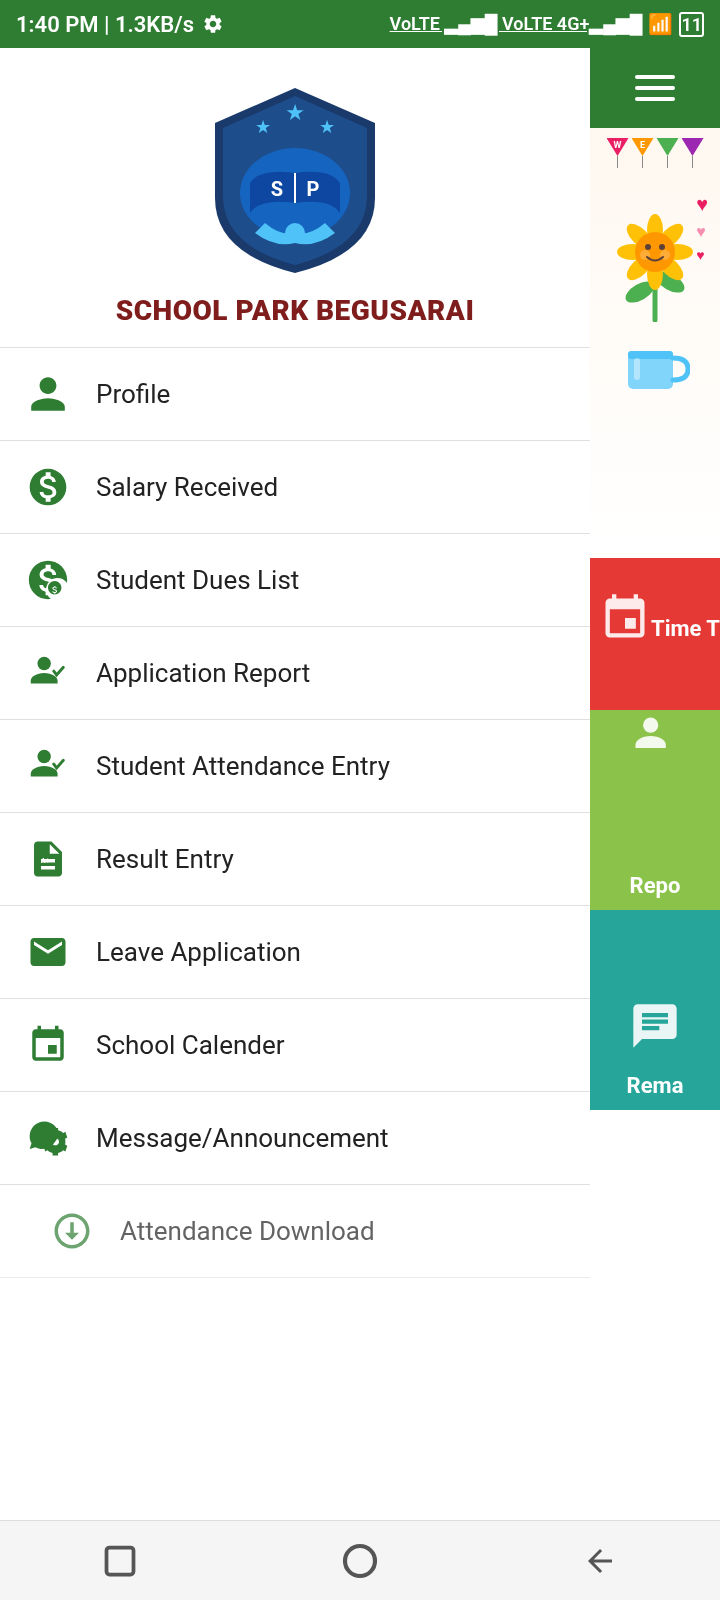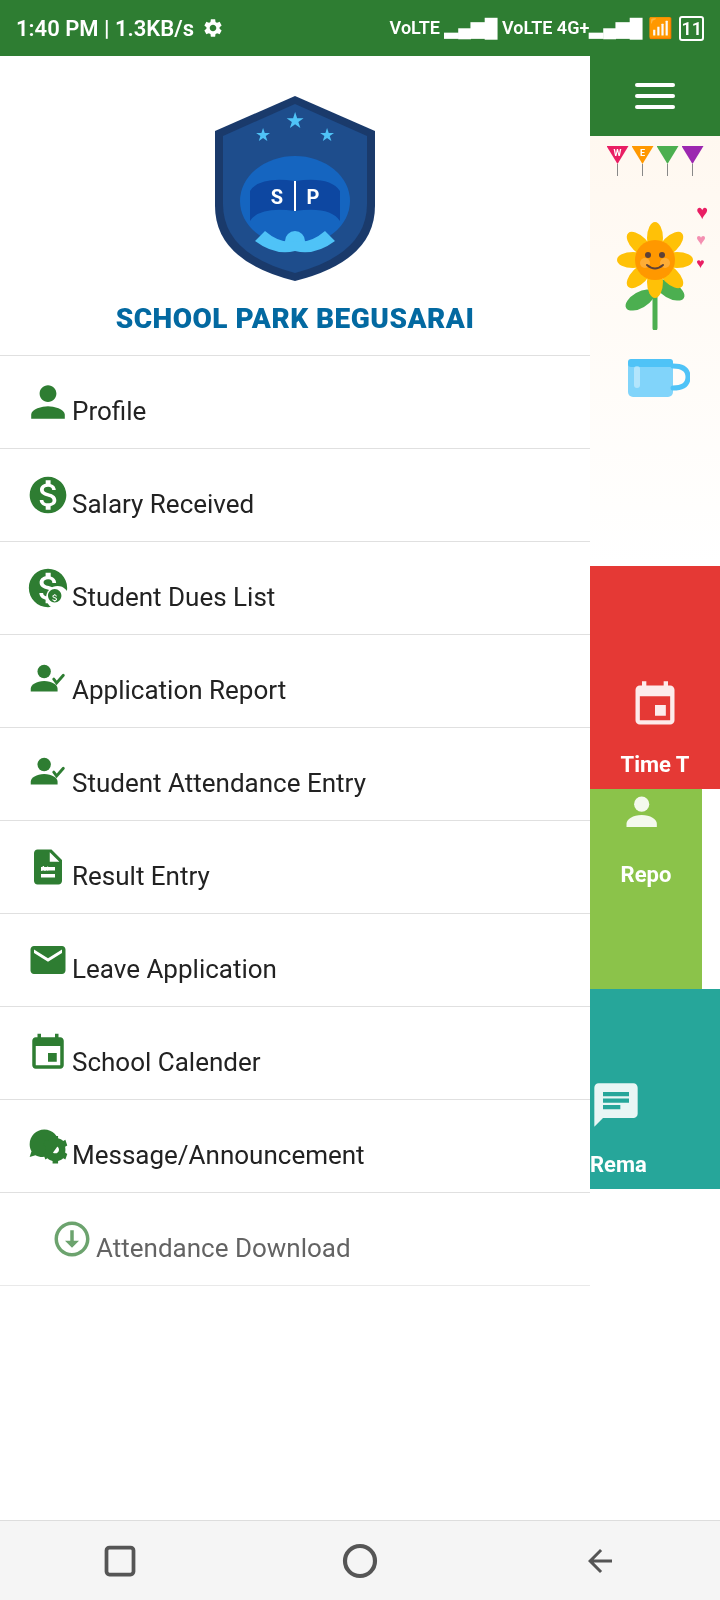--- a/index.html
+++ b/index.html
@@ -16,21 +16,21 @@
     
     .status-bar {
       background: #2e7d32;
       color: #fff;
       font-size: 22px;
       font-weight: 600;
       padding: 8px 16px;
       display: flex;
       align-items: center;
       justify-content: space-between;
-      height: 56px;
+      height: 48px;
     }
     .status-left { display: flex; align-items: center; gap: 8px; }
     .status-right { display: flex; align-items: center; gap: 6px; font-size: 20px; }
 
     
     .sidebar {
       width: 590px;
       background: #fff;
       min-height: 1544px;
       position: relative;
@@ -75,108 +75,109 @@
     .logo-shield {
       width: 180px;
       height: 200px;
       position: relative;
       margin-bottom: 16px;
     }
 
     .school-name {
       font-size: 28px;
       font-weight: 900;
-      color: #0369a1;
+      color: #7f1d1d;
       text-align: left;
       letter-spacing: 0.5px;
     }
 
     
     .divider {
       height: 1px;
       background: #e0e0e0;
       margin: 0 0;
     }
 
     
     .menu-list {
       list-style: none;
     }
     .menu-item {
       display: flex;
-      align-items: flex-end;
+      align-items: center;
       padding: 22px 24px;
       border-bottom: 1px solid #e0e0e0;
       cursor: pointer;
+      gap: 24px;
     }
     .menu-icon {
       width: 48px;
       height: 48px;
       display: flex;
       align-items: center;
       justify-content: center;
       flex-shrink: 0;
     }
     .menu-label {
       font-size: 26px;
       color: #222;
       font-weight: 400;
     }
 
     .card-timetable {
       width: 130px;
-      height: 223px;
+      height: 152px;
       background: #e53935;
       display: flex;
-      flex-direction: column;
+      flex-direction: row;
       align-items: center;
       justify-content: flex-end;
       padding-bottom: 12px;
       overflow: hidden;
     }
     .card-timetable-icon {
       font-size: 52px;
       color: rgba(255,255,255,0.9);
       margin-bottom: 8px;
     }
     .card-timetable-label {
       color: #fff;
       font-size: 22px;
       font-weight: 700;
     }
 
     .card-report {
-      width: 112px;
+      width: 130px;
       height: 200px;
       background: #8bc34a;
       display: flex;
       flex-direction: column;
       align-items: center;
-      justify-content: flex-start;
+      justify-content: space-between;
       padding-bottom: 12px;
       overflow: hidden;
     }
     .card-report-icon {
       font-size: 52px;
       color: rgba(255,255,255,0.9);
       margin-bottom: 8px;
     }
     .card-report-label {
       color: #fff;
       font-size: 22px;
       font-weight: 700;
     }
 
     .card-remarks {
       width: 130px;
       height: 200px;
       background: #26a69a;
       display: flex;
       flex-direction: column;
-      align-items: flex-start;
+      align-items: center;
       justify-content: flex-end;
       padding-bottom: 12px;
       overflow: hidden;
     }
     .card-remarks-icon {
       font-size: 52px;
       color: rgba(255,255,255,0.9);
       margin-bottom: 8px;
     }
     .card-remarks-label {
@@ -225,21 +226,21 @@
 <body>
 
 <div class="status-bar">
   <div class="status-left">
     <span>1:40 PM | 1.3KB/s</span>
     <svg width="22" height="22" viewBox="0 0 24 24" fill="white">
       <path d="M19.14,12.94c0.04-0.3,0.06-0.61,0.06-0.94c0-0.32-0.02-0.64-0.07-0.94l2.03-1.58c0.18-0.14,0.23-0.41,0.12-0.61 l-1.92-3.32c-0.12-0.22-0.37-0.29-0.59-0.22l-2.39,0.96c-0.5-0.38-1.03-0.7-1.62-0.94L14.4,2.81c-0.04-0.24-0.24-0.41-0.48-0.41 h-3.84c-0.24,0-0.43,0.17-0.47,0.41L9.25,5.35C8.66,5.59,8.12,5.92,7.63,6.29L5.24,5.33c-0.22-0.08-0.47,0-0.59,0.22L2.74,8.87 C2.62,9.08,2.66,9.34,2.86,9.48l2.03,1.58C4.84,11.36,4.8,11.69,4.8,12s0.02,0.64,0.07,0.94l-2.03,1.58 c-0.18,0.14-0.23,0.41-0.12,0.61l1.92,3.32c0.12,0.22,0.37,0.29,0.59,0.22l2.39-0.96c0.5,0.38,1.03,0.7,1.62,0.94l0.36,2.54 c0.05,0.24,0.24,0.41,0.48,0.41h3.84c0.24,0,0.44-0.17,0.47-0.41l0.36-2.54c0.59-0.24,1.13-0.56,1.62-0.94l2.39,0.96 c0.22,0.08,0.47,0,0.59-0.22l1.92-3.32c0.12-0.22,0.07-0.47-0.12-0.61L19.14,12.94z M12,15.6c-1.98,0-3.6-1.62-3.6-3.6 s1.62-3.6,3.6-3.6s3.6,1.62,3.6,3.6S13.98,15.6,12,15.6z"></path>
     </svg>
   </div>
   <div class="status-right">
-    <span style="font-size:18px;">VoLTE ▂▄▆█ VoLTE 4G+▂▄▆█</span>
+    <span style="font-size:18px;text-decoration:underline;">VoLTE ▂▄▆█ VoLTE 4G+▂▄▆█</span>
     <span>📶</span>
     <span style="font-size:18px; border: 2px solid #fff; padding: 0 0; border-radius:3px;">
       <span>11</span>
     </span>
   </div>
 </div>
 
 <div style="display:flex; position:relative;">
 
   <div class="sidebar">

